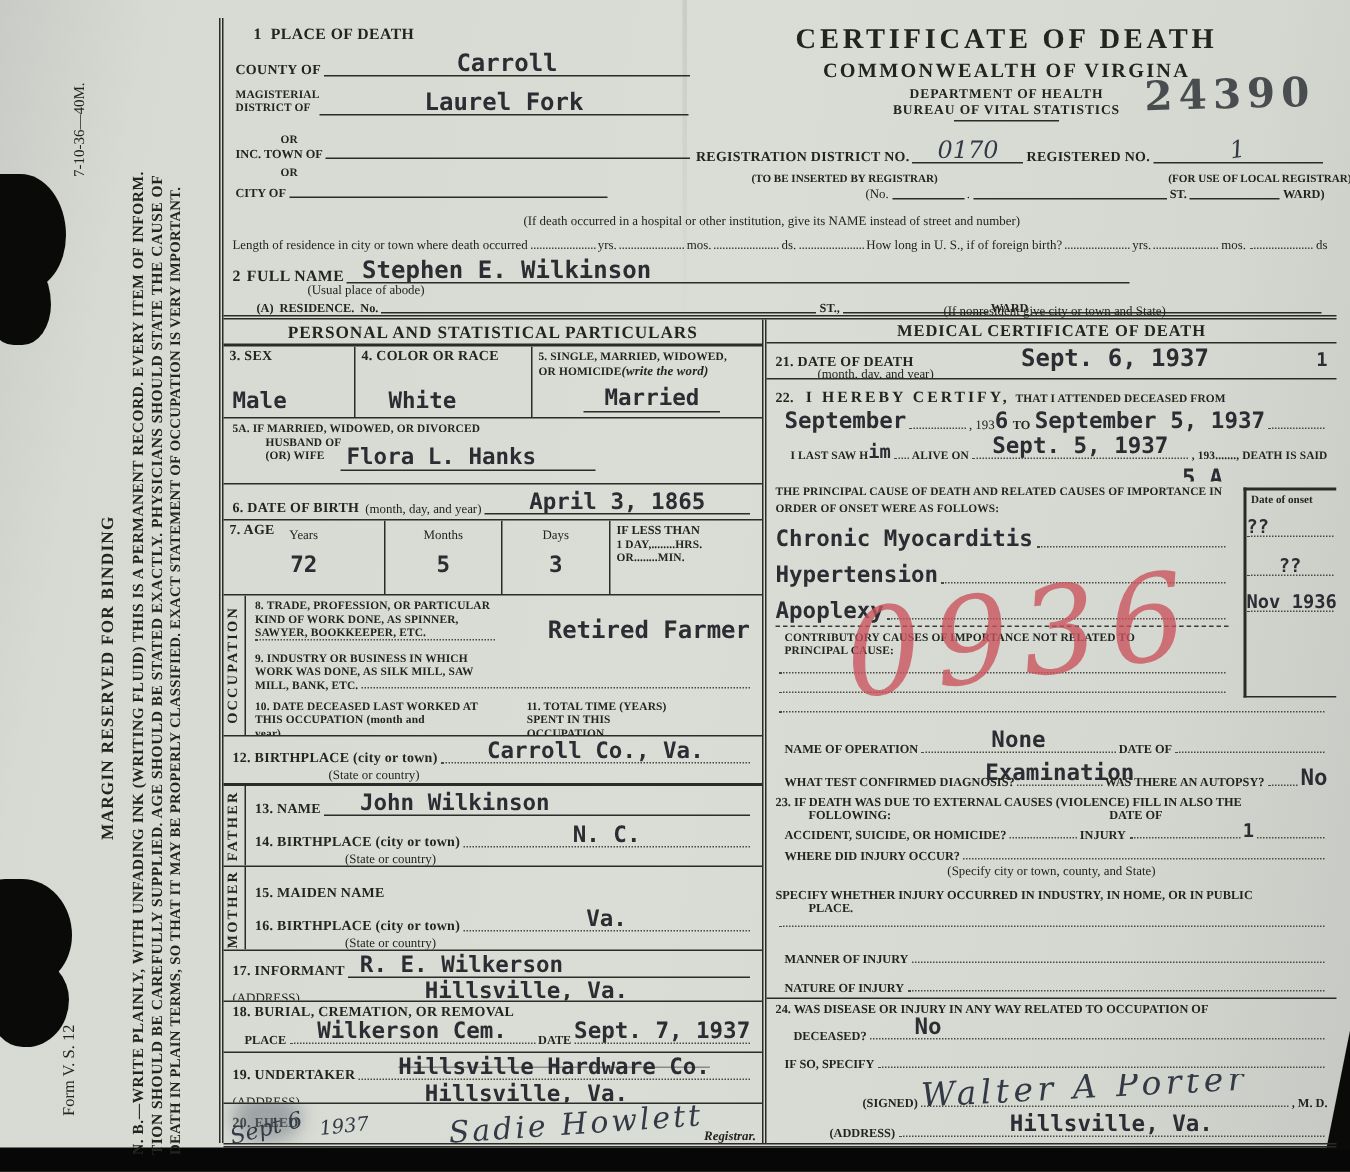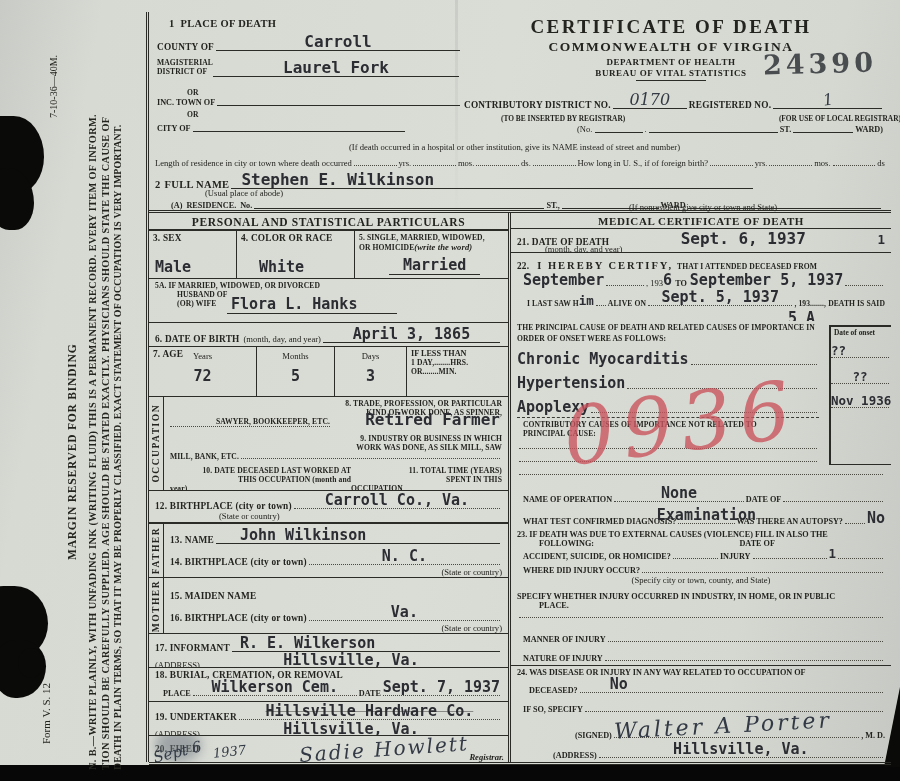--- a/index.html
+++ b/index.html
@@ -56,21 +56,21 @@
   .colR{flex:1;display:flex;flex-direction:column;box-sizing:border-box;position:relative;}
   .sec{box-sizing:border-box;border-bottom:1px solid #2b2b27;padding:2px 6px;position:relative;overflow:hidden;}
   .nb{border-bottom:none;}
   .hdr{text-align:center;font-weight:bold;font-size:11.5px;letter-spacing:.6px;padding-top:3px;}
   .cells{display:flex;height:100%;box-sizing:border-box;padding:0;}
   .cell{box-sizing:border-box;border-right:1px solid #2b2b27;padding:2px 4px;position:relative;}
   .cell:last-child{border-right:none;}
   .side{width:15px;border-right:1px solid #2b2b27;display:flex;align-items:center;justify-content:center;box-sizing:border-box;}
   .side span{writing-mode:vertical-rl;transform:rotate(180deg);font-size:9.5px;font-weight:bold;letter-spacing:1.5px;}
   .grp{display:flex;padding:0;}
-  .grp .gc{flex:1;display:flex;flex-direction:column;text-align:right;}
+  .grp .gc{flex:1;display:flex;flex-direction:column;}
   .gi{box-sizing:border-box;padding:2px 6px;position:relative;}
   .onsetcol{position:absolute;right:0;top:4px;width:62px;height:140px;box-sizing:border-box;
             border-left:2px solid #2a2a26;border-top:2px solid #2a2a26;border-bottom:1px solid #2a2a26;
             font-size:7.4px;font-weight:bold;padding:1px 3px;}
   .onval{position:absolute;right:2px;width:58px;text-align:left;}
   .redstamp{position:absolute;left:52px;top:56px;font-family:"DejaVu Serif",serif;font-style:italic;
             font-size:80px;letter-spacing:8px;color:rgba(203,82,92,.78);transform:rotate(-7deg);z-index:5;}
   .smudge{position:absolute;left:6px;bottom:0px;width:46px;height:34px;background:#6f7880;border-radius:50%;
           filter:blur(6px);opacity:.55;}
   .dashrule{border-top:1px dashed #3a3a35;margin:2px 0;}
@@ -136,21 +136,21 @@
       <div class="certhead">
         <div class="t1">CERTIFICATE OF DEATH</div>
         <div class="t2">COMMONWEALTH OF VIRGINA</div>
         <div class="t3">DEPARTMENT OF HEALTH</div>
         <div class="t4">BUREAU OF VITAL STATISTICS</div>
         <div class="brule"></div>
       </div>
       <div class="serial">24390</div>
 
       <div class="abs row" style="left:315px;top:80px;width:420px;">
-        <span class="l9">CONTRIBUTORY DISTRICT NO.</span>
+        <span class="l9">REGISTRATION DISTRICT NO.</span>
         <span class="slot sl" style="flex:0 0 74px;">
           <span class="hand" style="font-size:16px;">0170</span>
         </span>
         <span class="l9">REGISTERED NO.</span>
         <span class="slot sl" style="flex:1;">
           <span class="hand" style="font-size:16px;transform:rotate(-8deg);display:inline-block;">1</span>
         </span>
       </div>
       <div class="abs row regline" style="left:352px;top:102px;width:400px;justify-content:space-between;">
         <span>(TO BE INSERTED BY REGISTRAR)</span>

